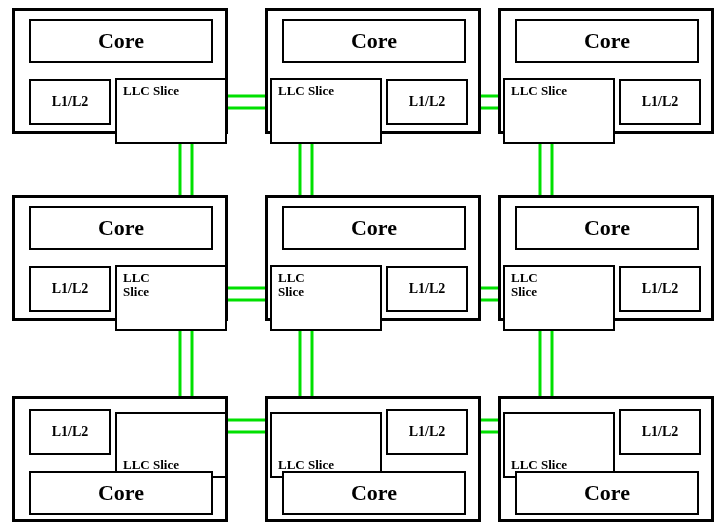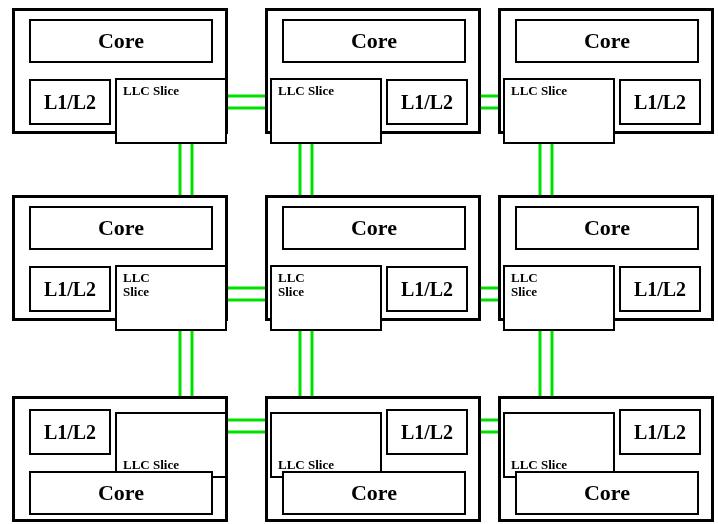--- a/index.html
+++ b/index.html
@@ -27,21 +27,21 @@
     background: #fff;
     display: flex;
     align-items: center;
     justify-content: center;
   }
   .l1l2-box {
     position: absolute;
     border: 2px solid #000;
     text-align: center;
     font-weight: bold;
-    font-size: 20px;
+    font-size: 14px;
     background: #fff;
     display: flex;
     align-items: center;
     justify-content: center;
   }
   .llc-box {
     position: absolute;
     border: 2px solid #000;
     background: #fff;
     margin-top: 11px;

